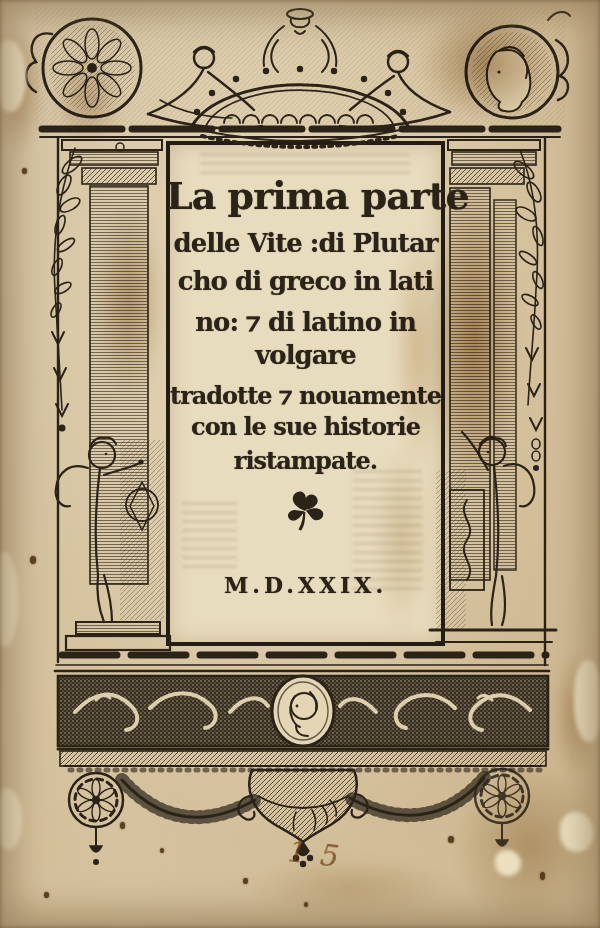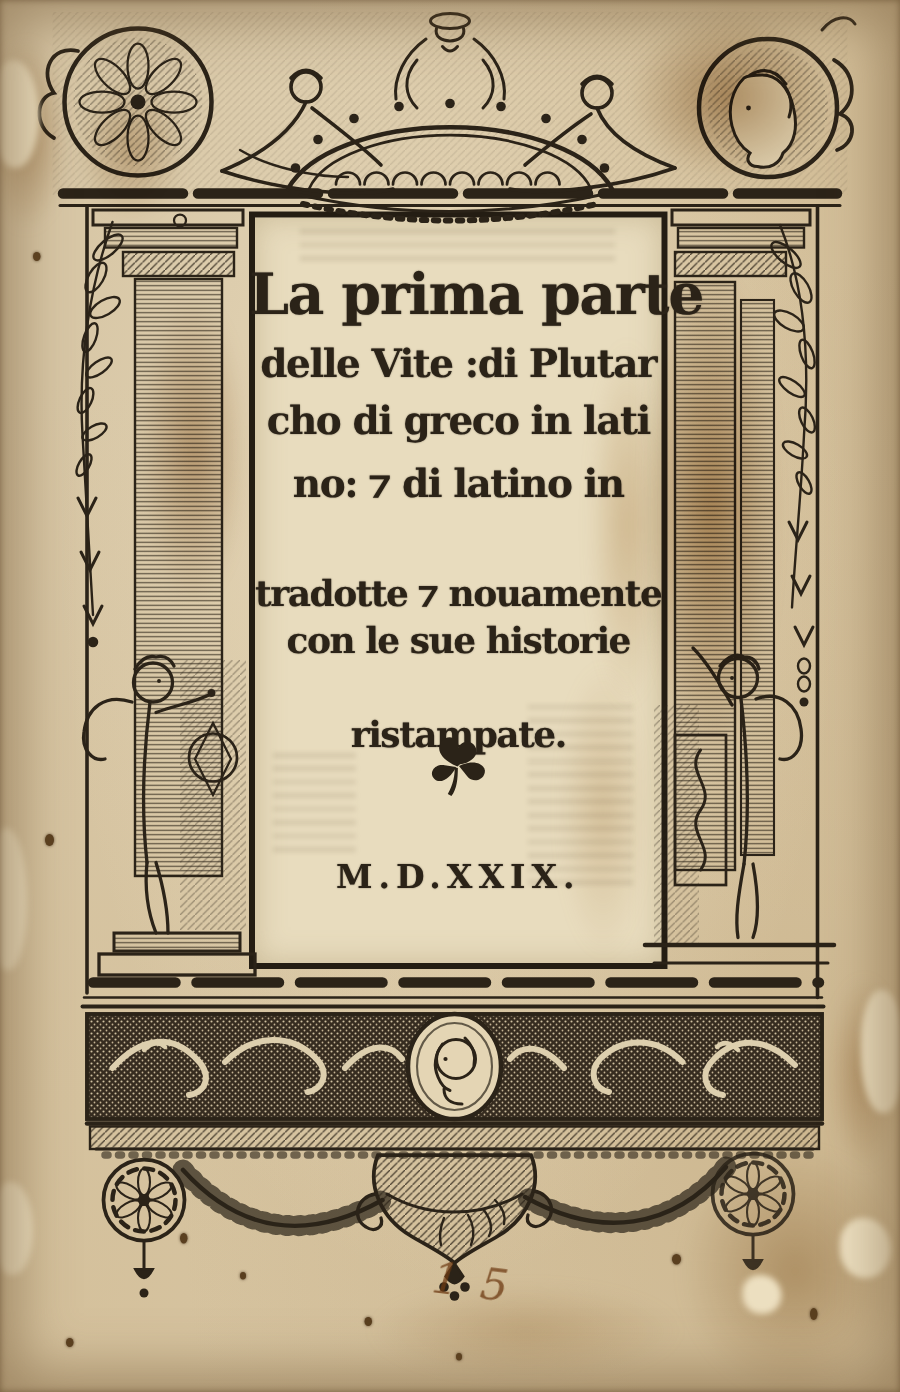--- a/index.html
+++ b/index.html
@@ -25,21 +25,21 @@
     text-shadow:0 0 1px rgba(43,35,24,.65);
     font-family:"DejaVu Serif", serif;white-space:nowrap;
   }
   .l1{top:173px;font-size:38px;}
   .l2{top:228px;font-size:26px;}
   .l3{top:266px;font-size:26px;}
   .l4{top:303px;font-size:26px;}
   .l5{top:340px;font-size:26px;}
   .l6{top:378px;font-size:24px;}
   .l7{top:412px;font-size:24px;}
-  .l8{top:446px;font-size:24px;margin-top:29px;}
+  .l8{top:446px;font-size:24px;}
   .date{top:572px;font-size:22px;letter-spacing:4px;font-weight:700;}
   .fleuron{position:absolute;left:279px;top:485px;width:52px;height:52px;}
   .marginalia{
     position:absolute;left:288px;top:838px;font-size:29px;color:#6e3a12;
     font-style:italic;letter-spacing:14px;opacity:.75;transform:rotate(7deg);
     filter:blur(.4px);font-family:"DejaVu Serif",serif;
   }
   .ghost{position:absolute;background:repeating-linear-gradient(0deg, rgba(118,100,72,.17) 0 3px, transparent 3px 9px);filter:blur(1.6px);}
   .stain{position:absolute;border-radius:50%;filter:blur(5px);mix-blend-mode:multiply;pointer-events:none;}
   .chip{position:absolute;background:#ecdfc0;filter:blur(2px);border-radius:45% 55% 50% 50%;}
@@ -336,20 +336,21 @@
   </svg>
 
   <div class="ghost" style="left:200px;top:152px;width:210px;height:22px;"></div>
   <div class="ghost" style="left:352px;top:470px;width:70px;height:120px;"></div>
   <div class="ghost" style="left:182px;top:498px;width:55px;height:70px;"></div>
 
   <div class="line l1">La prima parte</div>
   <div class="line l2">delle Vite :di Plutar</div>
   <div class="line l3">cho di greco in lati</div>
   <div class="line l4">no: ⁊ di latino in</div>
+  <div class="line l5">volgare</div>
   <div class="line l6">tradotte ⁊ nouamente</div>
   <div class="line l7">con le sue historie</div>
   <div class="line l8">ristampate.</div>
 
   <svg class="fleuron" viewBox="0 0 52 52">
     <g fill="#2b2318" transform="rotate(-15 26 26)">
       <path d="M26,26 C18,20 14,12 20,7 C26,3 32,8 30,14 C33,10 40,11 41,17 C42,23 34,26 28,25 Z"></path>
       <path d="M27,26 C35,24 43,27 43,33 C42,39 34,40 31,35 Z"></path>
       <path d="M25,26 C20,32 12,35 9,30 C6,25 12,20 18,23 Z"></path>
       <path d="M26,27 C24,34 22,40 17,44 L15,42 C20,37 23,31 24,26 Z"></path>

